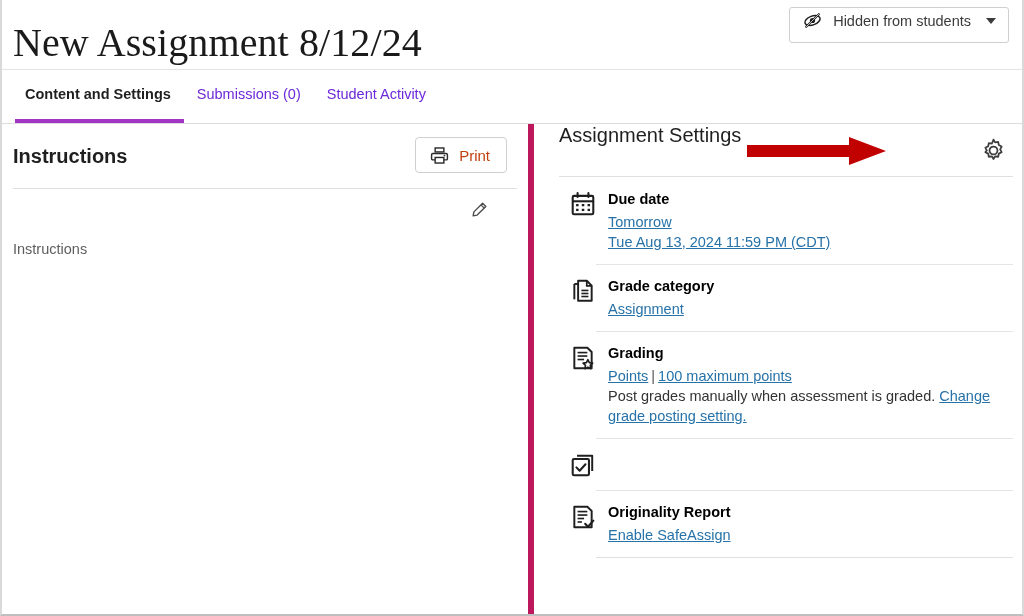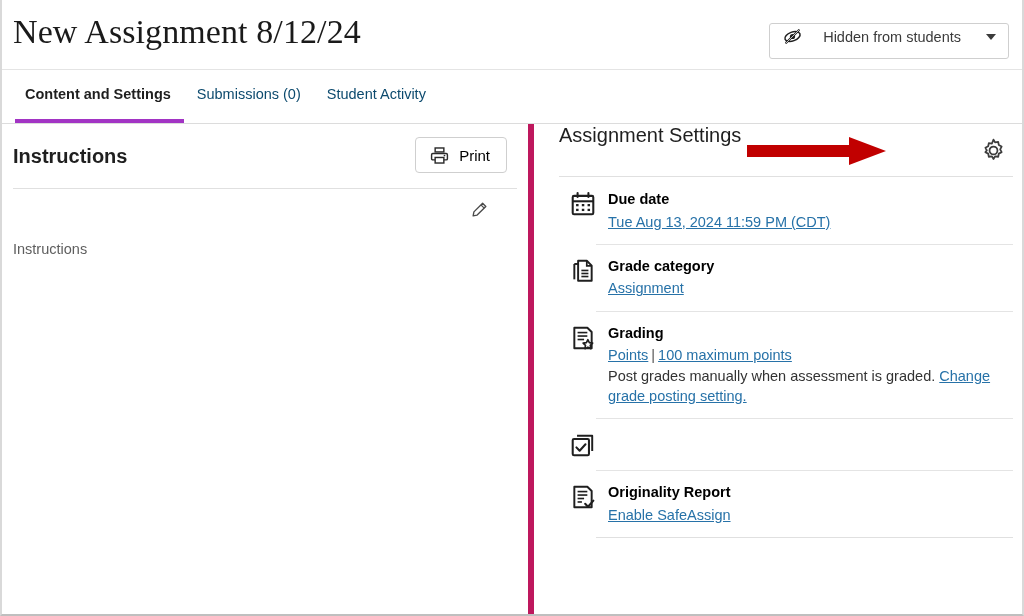--- a/index.html
+++ b/index.html
@@ -31,44 +31,43 @@
   .header {
     position: relative;
     height: 70px;
     box-sizing: border-box;
     border-bottom: 1px solid #e4e4e4;
     background: #ffffff;
   }
   .page-title {
     position: absolute;
     left: 11px;
-    top: 13px;
+    top: 19px;
     font-family: "Liberation Serif", "DejaVu Serif", serif;
-    font-size: 34px;
+    font-size: 40px;
     font-weight: 400;
     color: #1a1a1a;
     letter-spacing: 0.1px;
     white-space: nowrap;
     text-align: center;
   }
   .visibility-btn {
     position: absolute;
     right: 13px;
     top: 7px;
     height: 36px;
     box-sizing: border-box;
     display: flex;
     align-items: center;
-    gap: 21px;
+    gap: 11px;
     padding: 0 12px 9px 13px;
     border: 1px solid #cfcfcf;
     border-radius: 3px;
     background: #ffffff;
     cursor: pointer;
-    margin-top: 16px;
   }
   .visibility-btn .label {
     font-size: 14.5px;
     color: #3b3b3b;
     white-space: nowrap;
   }
   .eye-slash {
     width: 19px;
     height: 19px;
     display: block;
@@ -95,21 +94,21 @@
     align-items: flex-start;
     height: 100%;
     padding-left: 10px;
     margin-left: 13px;
   }
   .tab {
     position: relative;
     padding: 16px 13px 0 0;
     margin-right: 13px;
     font-size: 14.5px;
-    color: #0c4a6e;
+    color: #6d28d9;
     cursor: pointer;
     white-space: nowrap;
     height: 100%;
     box-sizing: border-box;
   }
   .tab.active {
     color: #1f1f1f;
     font-weight: 700;
   }
   .tab.active::after {
@@ -165,21 +164,21 @@
     align-items: center;
     gap: 10px;
     padding: 0 16px 0 14px;
     border: 1px solid #cfcfcf;
     border-radius: 4px;
     background: #ffffff;
     cursor: pointer;
   }
   .print-btn .label {
     font-size: 15px;
-    color: #000000;
+    color: #c2410c;
   }
   .printer-icon { width: 19px; height: 19px; display: block; }
 
   .instr-divider {
     height: 1px;
     background: #e0e0e0;
     margin: 0 11px;
   }
   .instr-editrow {
     position: relative;
@@ -372,20 +371,21 @@
             <rect x="5.6" y="12" width="2.3" height="2.1"></rect>
               <rect x="10.9" y="12" width="2.3" height="2.1"></rect>
             <rect x="16.2" y="12" width="2.3" height="2.1"></rect>
             <rect x="5.6" y="16.4" width="2.3" height="2.1"></rect>
               <rect x="10.9" y="16.4" width="2.3" height="2.1"></rect>
             <rect x="16.2" y="16.4" width="2.3" height="2.1"></rect>
           </g>
         </svg>
         <div class="s-content">
           <div class="s-label">Due date</div>
+          <div class="s-line"><a class="s-link">Tomorrow</a></div>
           <div class="s-line"><a class="s-link">Tue Aug 13, 2024 11:59 PM (CDT)</a></div>
         </div>
       </div>
 
       <div class="setting">
         <svg class="s-icon" viewBox="0 0 24 24">
           <path d="M7.5 2.5h8l4.5 4.5v14h-12.5z" fill="none" stroke="#1f1f1f" stroke-width="1.8" stroke-linejoin="round"></path>
           <path d="M15.5 2.5v4.8h4.5" fill="none" stroke="#1f1f1f" stroke-width="1.6"></path>
           <path d="M4 5.5v14.2" fill="none" stroke="#1f1f1f" stroke-width="1.8"></path>
           <path d="M4 5.5h3.5" fill="none" stroke="#1f1f1f" stroke-width="1.8"></path>

